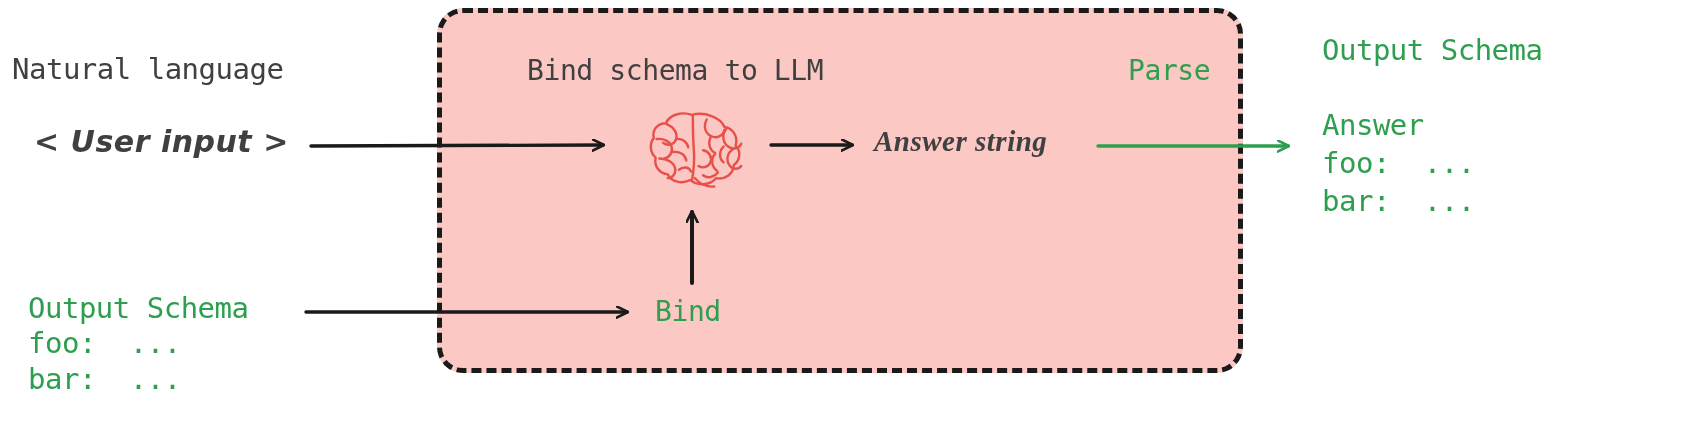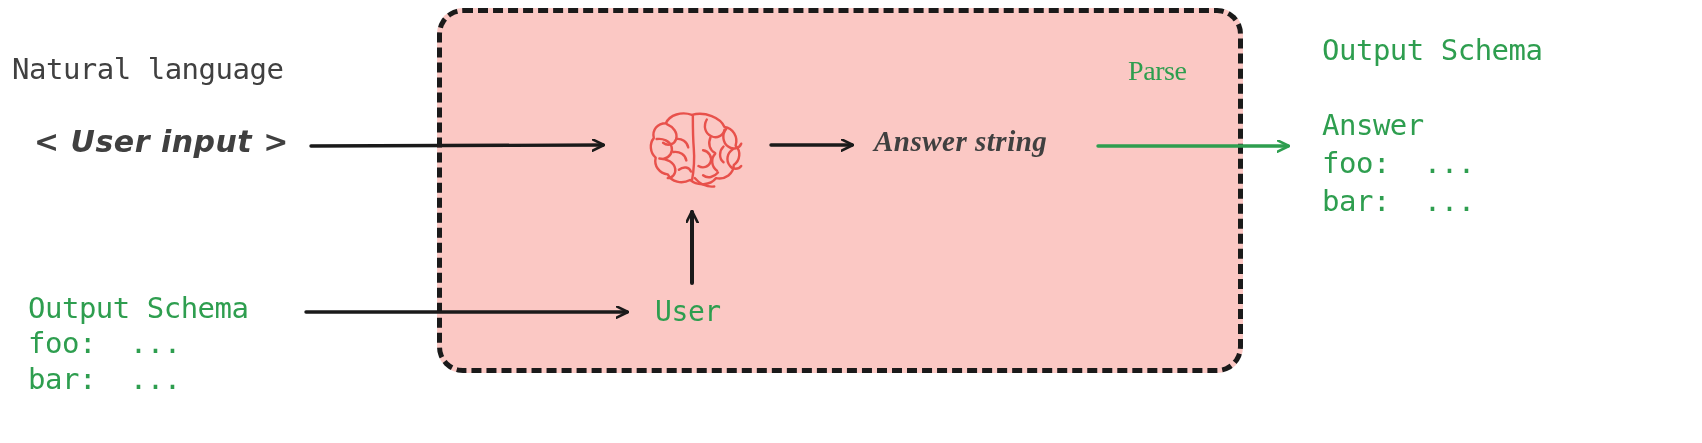--- a/index.html
+++ b/index.html
@@ -75,21 +75,20 @@
     left: 527px;
     top: 54px;
     font-size: 28px;
     letter-spacing: -0.4px;
   }
   #parse-label {
     left: 1128px;
     top: 54px;
     font-size: 28px;
     letter-spacing: -0.4px;
-    font-family: Liberation Serif, serif;
   }
   #answer-string-text {
     left: 874px;
     top: 124px;
     font-size: 29px;
     font-family: Liberation Serif, serif;
   }
   #tool-label {
     left: 655px;
     top: 295px;
@@ -122,26 +121,27 @@
   <div class="llm-box"></div>
 
   <div class="txt mono" id="natural-language-label">Natural language</div>
 
   <div class="txt hand" id="user-input-text">&lt; User input &gt;</div>
 
   <div class="txt mono green" id="left-schema-block">Output Schema
 foo:  ...
 bar:  ...</div>
 
+  <div class="txt mono" id="bind-schema-title">Bind schema to LLM</div>
 
   <div class="txt mono green" id="parse-label">Parse</div>
 
   <div class="txt hand" id="answer-string-text">Answer string</div>
 
-  <div class="txt mono green" id="tool-label">User</div>
+  <div class="txt mono green" id="tool-label">Bind</div>
 
   <div class="txt mono green" id="right-schema-block">Output Schema
 
 Answer
 foo:  ...
 bar:  ...</div>
 
   <svg class="overlay" viewBox="0 0 1702 443">
     <defs>
       <marker id="ah-black" markerWidth="13" markerHeight="13" refX="11" refY="6.5" orient="auto" markerUnits="userSpaceOnUse">

